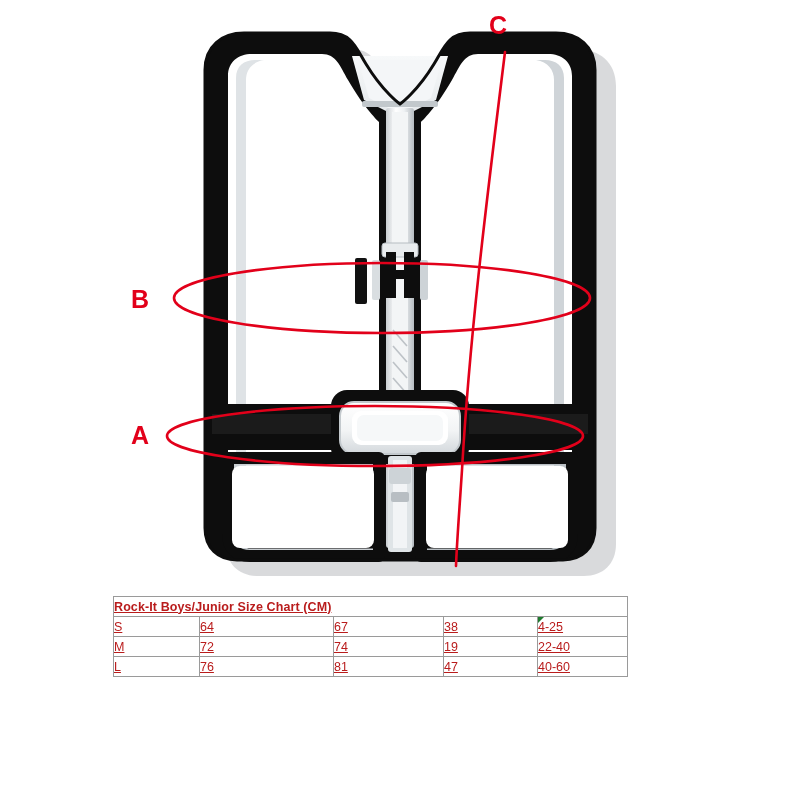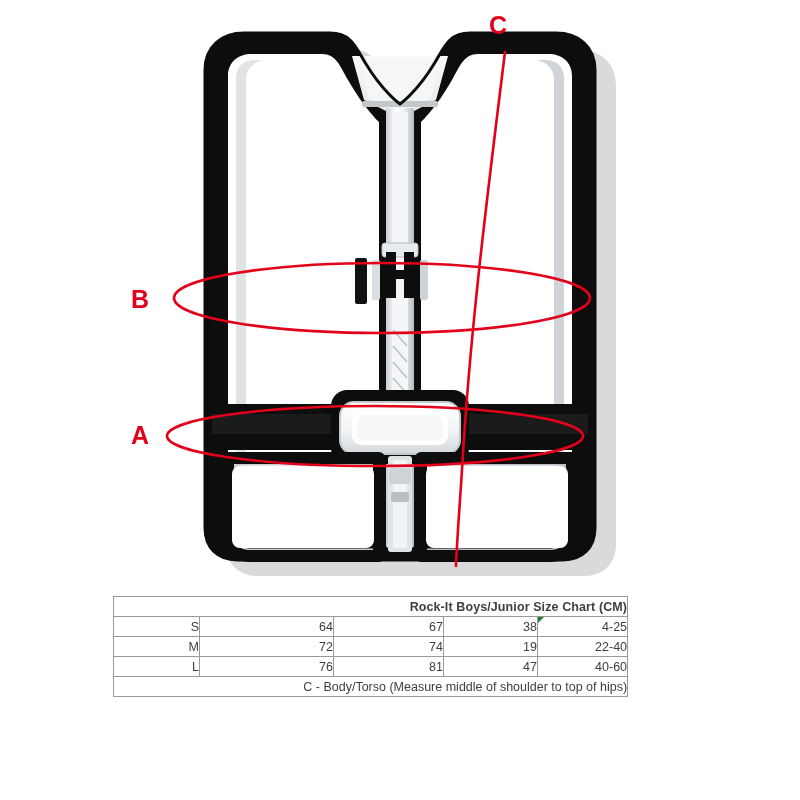--- a/index.html
+++ b/index.html
@@ -53,28 +53,29 @@
     width: 514px;
   }
   table.size-chart {
     border-collapse: collapse;
     width: 514px;
     table-layout: fixed;
     background: #ffffff;
   }
   table.size-chart td {
     border: 1px solid #9a9a9a;
-    text-align: right;
+    text-align: left;
     vertical-align: middle;
-    color: #404040;
+    color: #b91c1c;
     font-size: 12.5px;
     font-family: "Liberation Sans", sans-serif;
     padding: 0;
     height: 19px;
     position: relative;
+    text-decoration: underline;
   }
   td.title-cell {
     font-weight: bold;
     font-size: 13.5px;
     height: 22px;
     letter-spacing: 0.1px;
   }
   td.head-cell {
     height: 36px;
     font-size: 13px;
@@ -262,18 +263,15 @@
         <td>22-40</td>
       </tr>
       <tr>
         <td>L</td>
         <td>76</td>
         <td>81</td>
         <td>47</td>
         <td>40-60</td>
       </tr>
 
-      <tr>
-        <td class="note-cell" colspan="5">C - Body/Torso (Measure middle of shoulder to top of hips)</td>
-      </tr>
     </tbody>
   </table>
 </div>
 
 </body></html>

